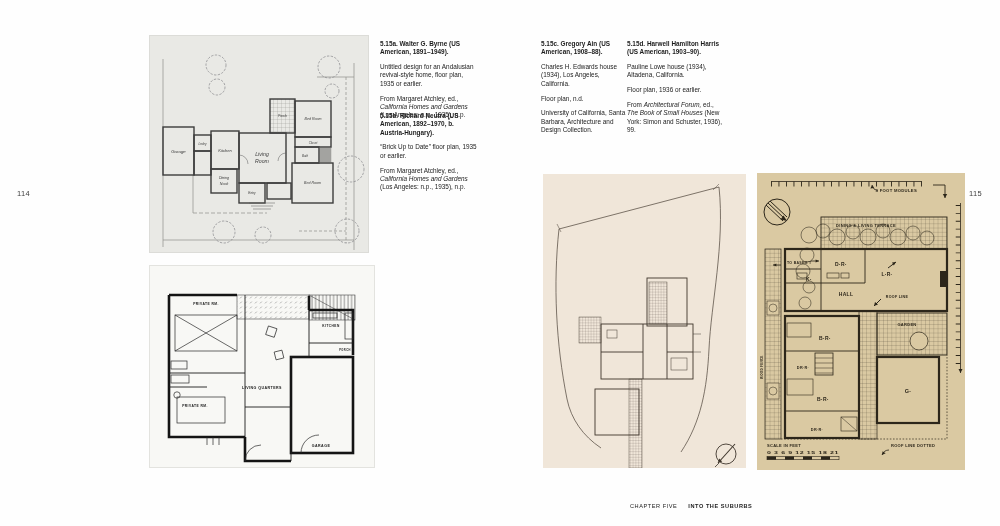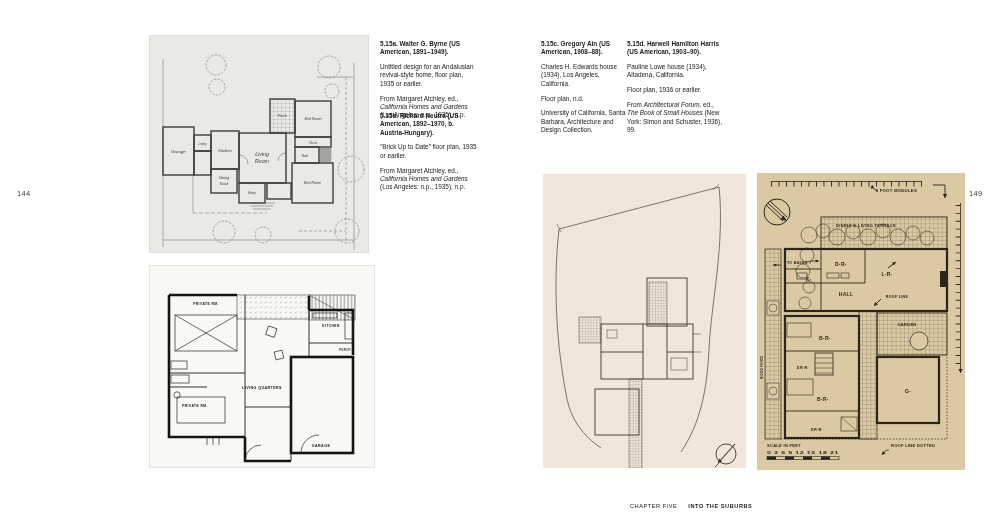--- a/index.html
+++ b/index.html
@@ -40,22 +40,22 @@
 
   
   text{font-family:"Liberation Sans","DejaVu Sans",sans-serif;}
   .hand{font-family:"DejaVu Serif","Liberation Serif",serif;font-style:italic;fill:#3a3a3a;}
   .tech{fill:#161616;font-weight:bold;letter-spacing:.45px;}
   .ink{fill:#2c261a;font-weight:bold;letter-spacing:.3px;}
 </style>
 </head>
 <body>
 
-<div class="page-number" id="pn-left">144</div>
-<div class="page-number" id="pn-right">149</div>
+<div class="page-number" id="pn-left">114</div>
+<div class="page-number" id="pn-right">115</div>
 
 <div class="caption" id="cap-a">
   <h4>5.15a. Walter G. Byrne (US American, 1891–1949).</h4>
   <p>Untitled design for an Andalusian revival-style home, floor plan, 1935 or earlier.</p>
   <p><span>From Margaret Atchley, ed.,</span> <span class="it">California Homes and Gardens</span> <span>(Los Angeles: n.p., 1935), n.p.</span></p>
 </div>
 
 <div class="caption" id="cap-b">
   <h4>5.15b. Richard Neutra (US American, 1892–1970, b. Austria-Hungary).</h4>
   <p>“Brick Up to Date” floor plan, 1935 or earlier.</p>

